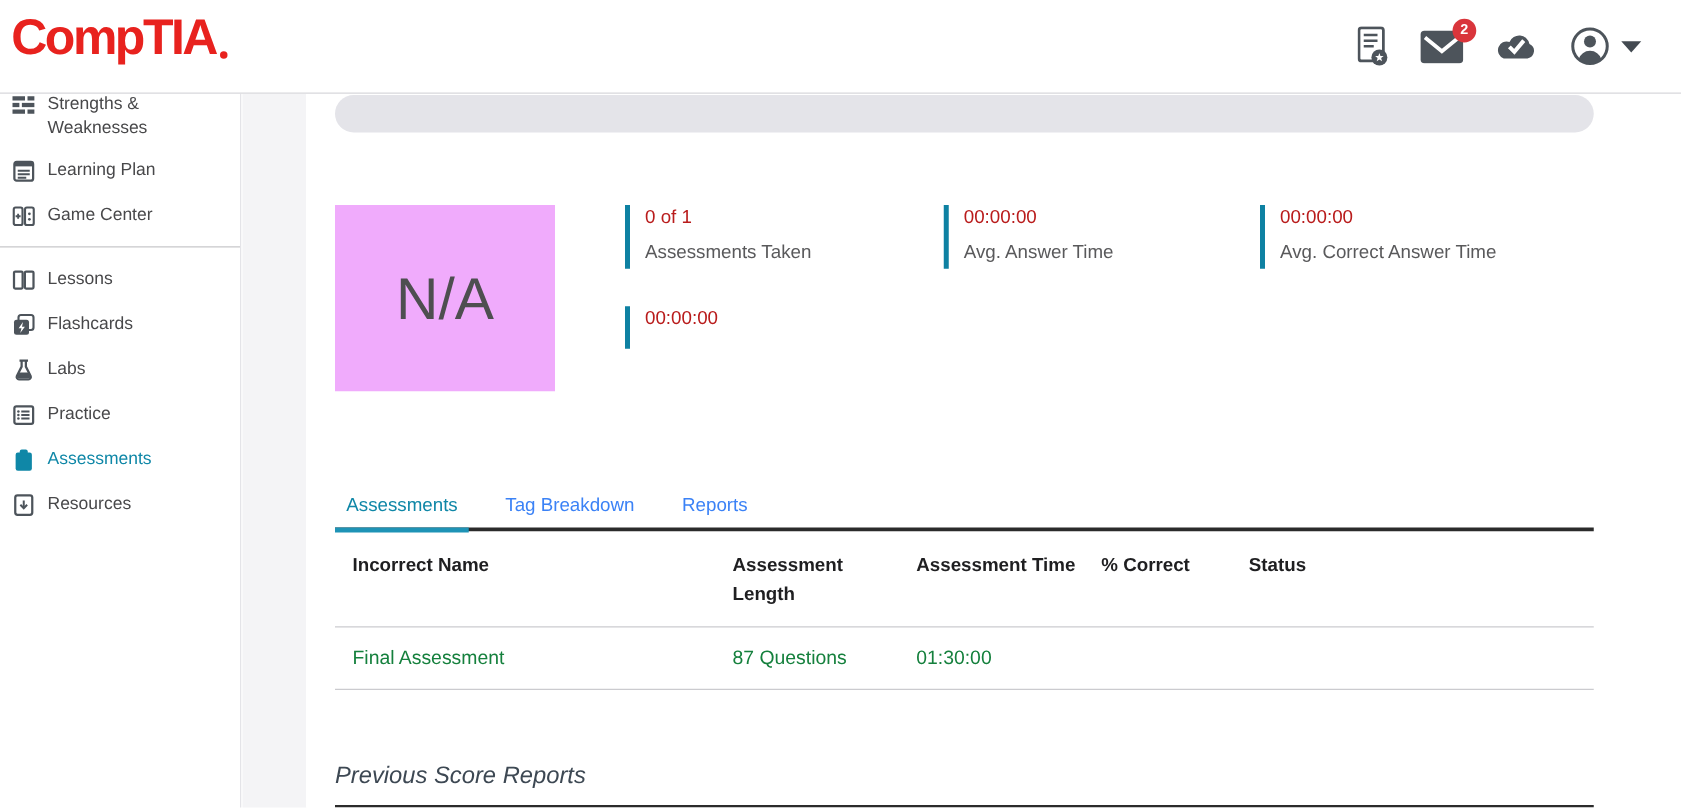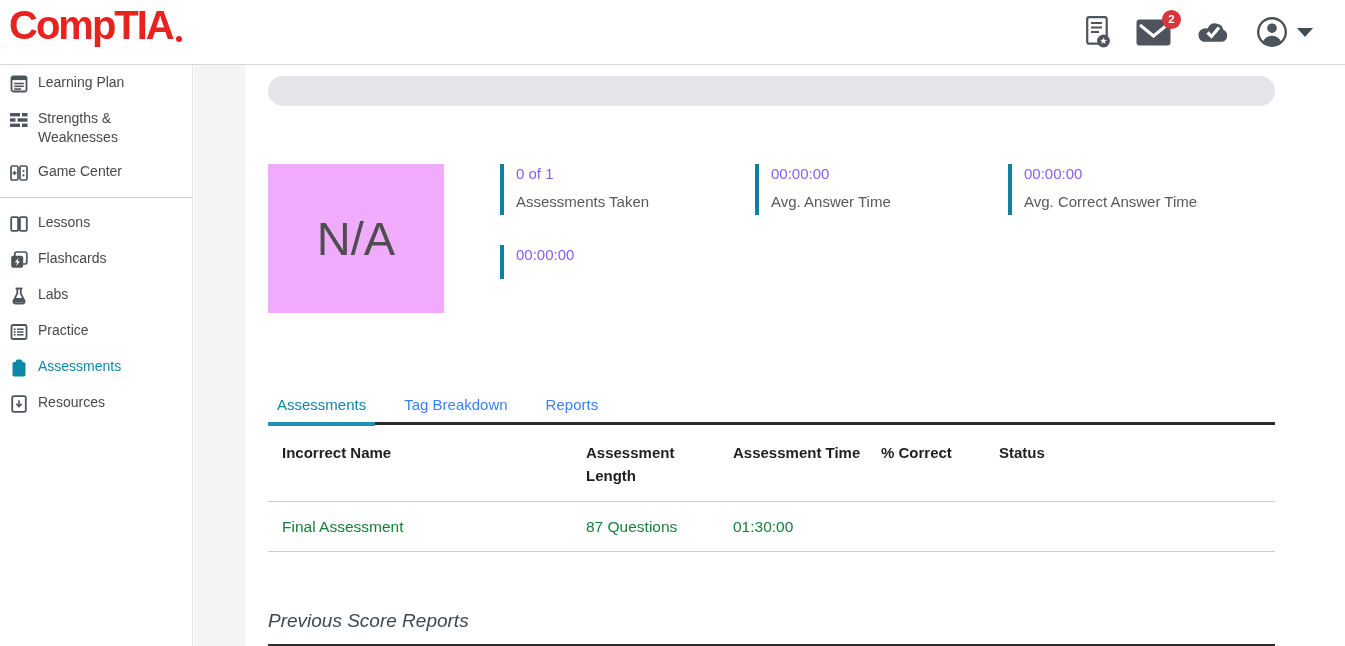--- a/index.html
+++ b/index.html
@@ -4,21 +4,21 @@
 <style>
   * { box-sizing: border-box; }
   html,body { margin:0; padding:0; }
   body {
     width:1345px; height:646px; overflow:hidden; position:relative;
     background:#fff; font-family:"Liberation Sans", sans-serif;
     -webkit-font-smoothing:antialiased;
   }
   
   .header {
-    position:absolute; top:0; left:0; right:0; height:65px; background:#fff;
+    position:absolute; top:0; left:0; right:0; height:75px; background:#fff;
     border-bottom:1px solid #d7d7db; display:flex; align-items:center;
     justify-content:space-between; z-index:5;
   }
   .logo {
     margin:0 0 14px 9px; font-size:40px; font-weight:bold; color:#e8221e;
     letter-spacing:-2px; line-height:1; cursor:pointer; display:flex; align-items:flex-end;
   }
   .logo .reg-dot { width:6px; height:6px; background:#e8221e; border-radius:50%; margin:0 0 3px 3px; }
   .header-icons { display:flex; align-items:center; gap:25px; padding-right:32px; }
   .hicon { position:relative; cursor:pointer; display:flex; align-items:center; }
@@ -48,21 +48,21 @@
   .progress-bar { margin-top:11px; height:30px; border-radius:15px; background:#e4e4e9; }
 
   .overview { display:flex; margin-top:58px; }
   .na-box { width:176px; height:149px; background:#f0abfc; display:flex; align-items:center;
     justify-content:center; font-size:47px; color:#4e4e50; }
   .stats { display:flex; margin-left:56px; }
   .stat-col { width:255px; }
   .stat-col.col2 { width:253px; }
   .stat { border-left:4px solid #0e81a2; padding:1px 0 5px 12px; }
   .stat + .stat { margin-top:30px; }
-  .stat-value { font-size:15px; color:#8b5cf6; margin-bottom:11px; }
+  .stat-value { font-size:15px; color:#b91c1c; margin-bottom:11px; }
   .stat-label { font-size:15px; color:#59595b; }
 
   .tabs-bar { display:flex; margin-top:77px; border-bottom:3px solid #2b2b2b; }
   .tab { padding:6px 9px 9px; font-size:15px; color:#3b82f6; cursor:pointer; }
   .tab + .tab { margin-left:20px; }
   .tab.active { color:#0f87a7; border-bottom:4px solid #1e93b6; margin-bottom:-3.5px; padding-bottom:6px; }
 
   .trow { display:grid; grid-template-columns:318px 147px 148px 118px 1fr; }
   .thead { border-bottom:1px solid #cbcbcf; }
   .thead .cell { font-weight:bold; font-size:15px; color:#1f1f21; padding:16px 6px 14px 0; line-height:23px; }
@@ -112,38 +112,38 @@
         <path d="M6.8 26.5a9.6 9.6 0 0 1 18.4 0 13.8 13.8 0 0 1-18.4 0z" fill="#4d545b"></path>
       </svg>
       <span class="caret-down"></span>
     </div>
   </div>
 </div>
 
 <div class="sidebar">
   <div class="nav-item">
     <svg width="20" height="20" viewBox="0 0 20 20">
-      <rect x="2.5" y="2.5" width="15" height="15" rx="1.8" fill="none" stroke="#4d545b" stroke-width="1.8"></rect>
-      <rect x="2.5" y="2.5" width="15" height="3.6" fill="#4d545b"></rect>
-      <line x1="5.2" y1="9.5" x2="14.8" y2="9.5" stroke="#4d545b" stroke-width="1.6"></line>
-      <line x1="5.2" y1="12.3" x2="14.8" y2="12.3" stroke="#4d545b" stroke-width="1.6"></line>
-      <line x1="5.2" y1="15.1" x2="12" y2="15.1" stroke="#4d545b" stroke-width="1.6"></line>
-    </svg>
-    <span>Learning Plan</span>
-  </div>
-  <div class="nav-item">
-    <svg width="20" height="20" viewBox="0 0 20 20">
       <rect x="1" y="3" width="10" height="3.4" fill="#4d545b"></rect>
         <rect x="13" y="3" width="5.5" height="3.4" fill="#4d545b"></rect>
       <rect x="1" y="8.3" width="5.5" height="3.4" fill="#4d545b"></rect>
         <rect x="8.5" y="8.3" width="10" height="3.4" fill="#4d545b"></rect>
       <rect x="1" y="13.6" width="10" height="3.4" fill="#4d545b"></rect>
         <rect x="13" y="13.6" width="5.5" height="3.4" fill="#4d545b"></rect>
     </svg>
     <span style="width:98px;">Strengths &amp; Weaknesses</span>
+  </div>
+  <div class="nav-item">
+    <svg width="20" height="20" viewBox="0 0 20 20">
+      <rect x="2.5" y="2.5" width="15" height="15" rx="1.8" fill="none" stroke="#4d545b" stroke-width="1.8"></rect>
+      <rect x="2.5" y="2.5" width="15" height="3.6" fill="#4d545b"></rect>
+      <line x1="5.2" y1="9.5" x2="14.8" y2="9.5" stroke="#4d545b" stroke-width="1.6"></line>
+      <line x1="5.2" y1="12.3" x2="14.8" y2="12.3" stroke="#4d545b" stroke-width="1.6"></line>
+      <line x1="5.2" y1="15.1" x2="12" y2="15.1" stroke="#4d545b" stroke-width="1.6"></line>
+    </svg>
+    <span>Learning Plan</span>
   </div>
   <div class="nav-item">
     <svg width="20" height="20" viewBox="0 0 20 20">
       <rect x="2" y="3" width="7" height="14" rx="1.5" fill="none" stroke="#4d545b" stroke-width="1.7"></rect>
       <rect x="11" y="3" width="7" height="14" rx="1.5" fill="none" stroke="#4d545b" stroke-width="1.7"></rect>
       <line x1="5.5" y1="8" x2="5.5" y2="12" stroke="#4d545b" stroke-width="1.5"></line>
       <line x1="3.5" y1="10" x2="7.5" y2="10" stroke="#4d545b" stroke-width="1.5"></line>
       <circle cx="14.5" cy="8" r="1.1" fill="#4d545b"></circle>
         <circle cx="14.5" cy="12.4" r="1.1" fill="#4d545b"></circle>
     </svg>

